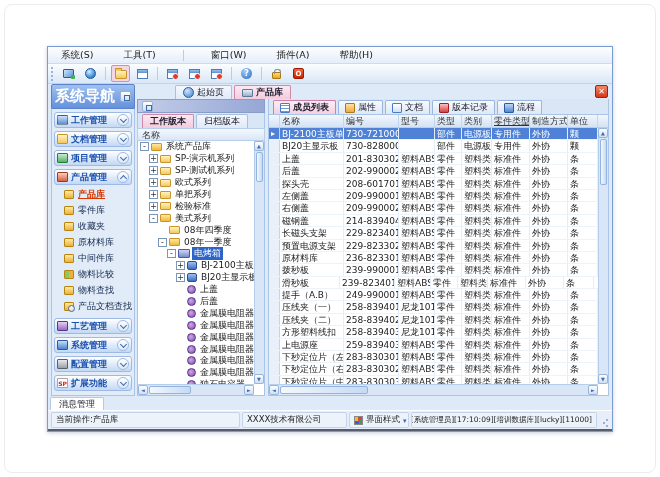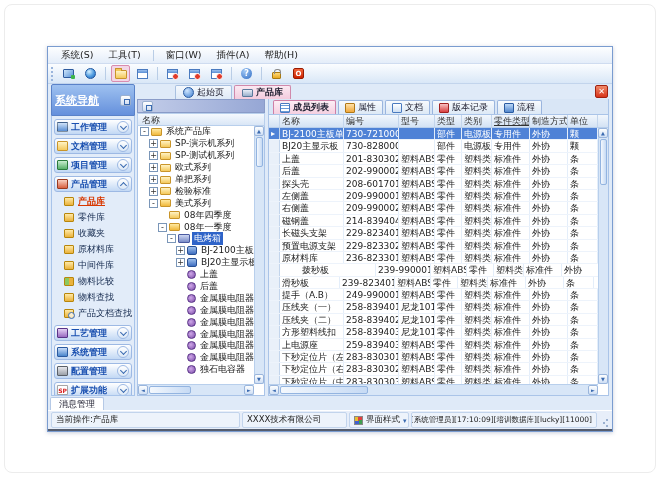--- a/index.html
+++ b/index.html
@@ -5,21 +5,21 @@
   html,body{margin:0;padding:0;width:660px;height:477px;overflow:hidden;background:#fff;
     font-family:"DejaVu Sans","Liberation Sans",sans-serif;}
   *{box-sizing:border-box;}
   .page-frame{position:absolute;inset:4px;border:1px solid #ececec;border-radius:8px;}
 
   
   .window{position:absolute;left:47px;top:46px;width:566px;height:386px;
     background:#dfeaf8;border:1px solid #7a9cd0;box-shadow:0 1px 4px rgba(40,60,110,.25);}
 
   
-  .menubar{height:17px;display:flex;align-items:center;padding:0 6px;gap:1px;
+  .menubar{height:17px;display:flex;align-items:center;padding:0 6px;gap:16px;
     background:linear-gradient(#fdfeff,#e4edf9);border-bottom:1px solid #cfdcf0;font-size:9.5px;color:#1b1b1b;}
   .menu-item{padding:1px 7px;white-space:nowrap;}
   .menu-sep{width:1px;height:11px;background:#b9cde6;margin:0 4px;}
 
   
   .toolbar{height:20px;display:flex;align-items:center;padding:0 3px;gap:3px;
     background:linear-gradient(#fbfdff,#d9e7f7);border-bottom:1px solid #c2d4ec;}
   .tb-grip{width:3px;height:14px;border-left:2px dotted #9ab5dc;margin-right:2px;}
   .tool-btn{width:19px;height:17px;display:flex;align-items:center;justify-content:center;border:1px solid transparent;border-radius:2px;}
   .tool-btn.active{background:#f3d7e6;border-color:#d98cb0;}
@@ -49,22 +49,22 @@
     background:linear-gradient(#f4f8fd,#dfeaf7);border:1px solid #a8c0e0;border-bottom:none;border-radius:2px 2px 0 0;}
   .dtab.active{background:linear-gradient(#fbe9f2,#f3cbdd);border-color:#d089ab;font-weight:bold;}
   .dti-start{width:11px;height:11px;border-radius:50%;background:radial-gradient(circle at 35% 30%,#cfe6ff,#3f7fd0);border:1px solid #2a5aa0;}
   .dti-product{width:11px;height:8px;background:linear-gradient(#e8eef8,#9ab0cc);border:1px solid #5a7a9c;border-radius:1px;}
   .close-btn{position:absolute;right:1px;top:1px;width:13px;height:13px;border-radius:2px;
     background:linear-gradient(#f08a6a,#d8341a);border:1px solid #a02010;}
   .close-btn::after{content:"\2715";position:absolute;inset:0;color:#fff;font-size:8px;font-weight:bold;text-align:center;line-height:12px;}
 
   
   .sidebar{position:absolute;left:3px;top:37px;bottom:35px;width:84px;display:flex;flex-direction:column;}
-  .side-header{height:32px;flex:none;background:linear-gradient(#9ec1f0,#6590dc);color:#fff;font-weight:bold;font-size:11px;
-    display:flex;align-items:center;padding:0 3px;border-radius:2px 2px 0 0;border:1px solid #5a82c8;text-decoration:underline;}
+  .side-header{height:25px;flex:none;background:linear-gradient(#9ec1f0,#6590dc);color:#fff;font-weight:bold;font-size:15px;
+    display:flex;align-items:center;padding:0 3px;border-radius:2px 2px 0 0;border:1px solid #5a82c8;}
   .side-header .sh-label{flex:1;overflow:hidden;white-space:nowrap;}
   .pin-btn{width:11px;height:11px;background:linear-gradient(#fff,#cfdcf0);border:1px solid #9ab0d0;border-radius:2px;position:relative;}
   .pin-btn::after{content:"";position:absolute;left:3px;top:3px;width:4px;height:4px;border:1px solid #3a6ab0;}
   .accordion{flex:1;background:#e2ecf9;border:1px solid #a8c4ea;border-top:none;padding:3px 2px;display:flex;flex-direction:column;gap:3px;overflow:hidden;}
   .side-sec{height:16px;flex:none;border-radius:3px;background:linear-gradient(#ffffff,#c2d8f4);border:1px solid #9db9e4;
     display:flex;align-items:center;gap:3px;padding:0 2px;color:#1a50b0;font-weight:bold;font-size:9px;}
   .side-sec .sec-label{flex:1;overflow:hidden;white-space:nowrap;}
   .chev{width:12px;height:12px;flex:none;border-radius:50%;background:linear-gradient(#fff,#dce8f6);border:1px solid #9db9e4;position:relative;}
   .chev::after{content:"";position:absolute;left:3px;top:2px;width:4px;height:4px;border-right:1.5px solid #3a6ab0;border-bottom:1.5px solid #3a6ab0;transform:rotate(45deg);}
   .chev.up::after{top:4px;transform:rotate(-135deg);}
@@ -327,20 +327,28 @@
           <span class="ic dti-product"></span>
           <span>产品库</span>
         </span>
       </div>
     <div class="panels">
 
       <div class="bom-panel">
         <div class="panel-header">
           <span class="pin-btn"></span>
         </div>
+        <div class="subtabs">
+            <span class="dtab active">
+              <span>工作版本</span>
+            </span>
+            <span class="dtab">
+              <span>归档版本</span>
+            </span>
+          </div>
         <div class="tree-colhead">名称</div>
         <div class="tree-wrap">
           <div class="tree">
               <div class="tnode" style="padding-left: 2px;">
                 <span class="exp">-</span>
                 <span class="tn tn-folder-open"></span>
                 <span class="tlabel">系统产品库</span>
               </div>
               <div class="tnode" style="padding-left: 11px;">
                 <span class="exp">+</span>
@@ -608,21 +616,21 @@
                 <span class="td" style="width: 55px;">236-823301-00X</span>
                 <span class="td" style="width: 36px;">塑料ABS</span>
                 <span class="td" style="width: 27px;">零件</span>
                 <span class="td" style="width: 30px;">塑料类</span>
                 <span class="td" style="width: 38px;">标准件</span>
                 <span class="td" style="width: 38px;">外协</span>
                 <span class="td" style="width: 30px;">条</span>
               </div>
               <div class="trow">
                 <span class="td ind" style="width: 11px;"></span>
-                <span class="td" style="width: 76px; margin-left: 20px;">拨秒板</span>
+                <span class="td" style="width: 64px;">拨秒板</span>
                 <span class="td" style="width: 55px;">239-990001-01X</span>
                 <span class="td" style="width: 36px;">塑料ABS</span>
                 <span class="td" style="width: 27px;">零件</span>
                 <span class="td" style="width: 30px;">塑料类</span>
                 <span class="td" style="width: 38px;">标准件</span>
                 <span class="td" style="width: 38px;">外协</span>
                 <span class="td" style="width: 30px;">条</span>
               </div>
               <div class="trow">
                 <span class="td ind" style="width: 11px;"></span>

